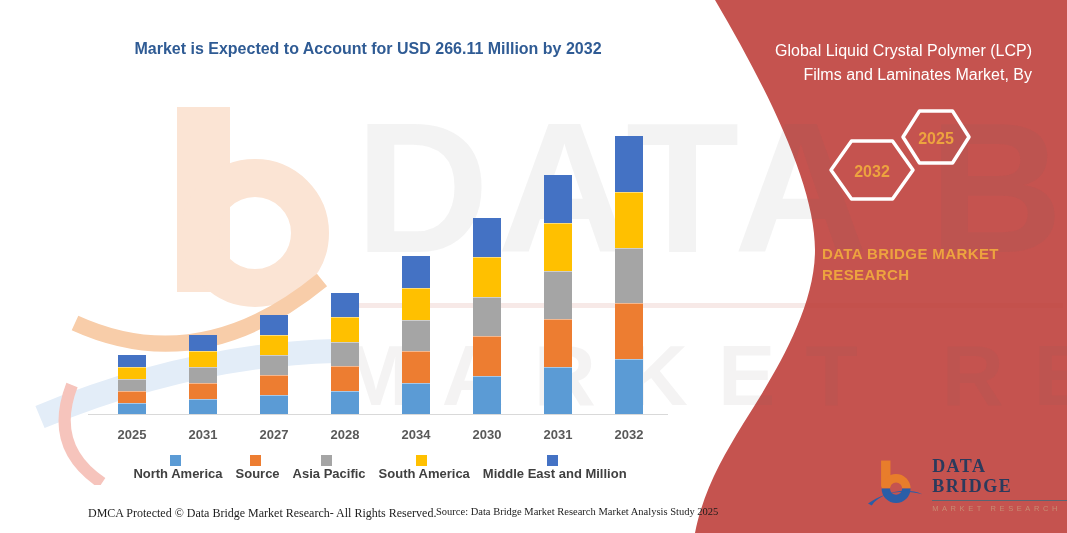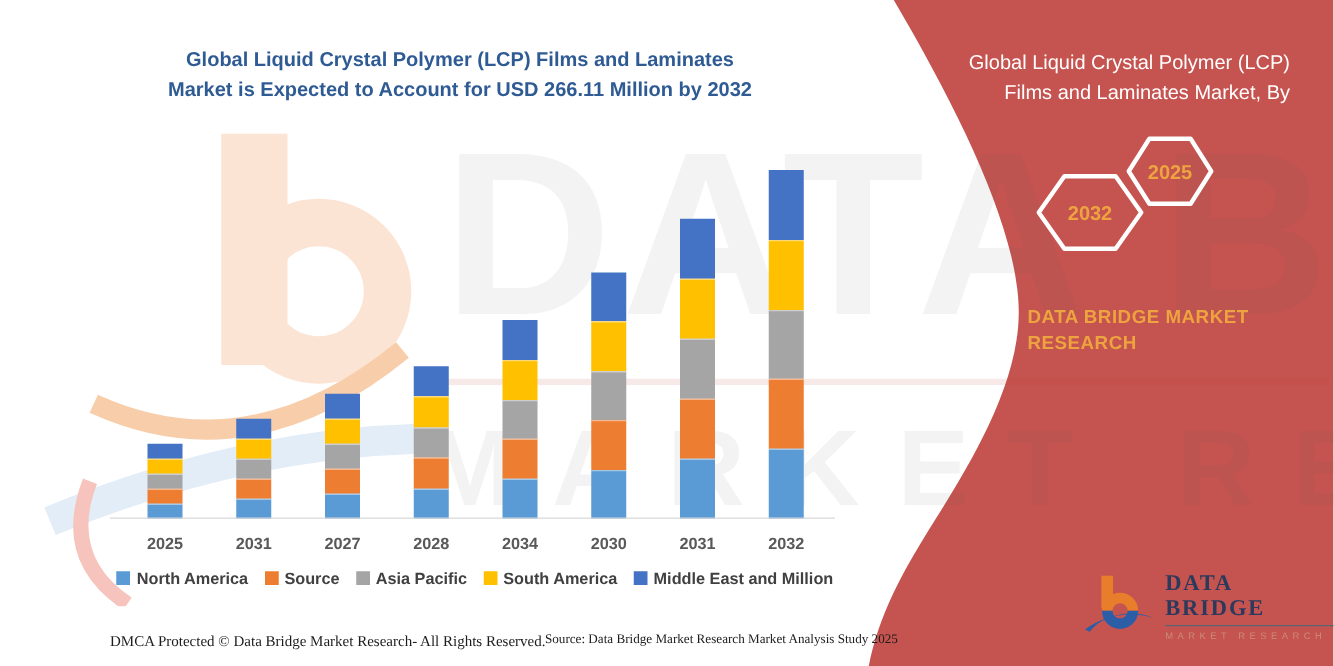--- a/index.html
+++ b/index.html
@@ -39,21 +39,21 @@
                line-height:24px;z-index:3;color:#2F5B94;}
   .plot{left:0;top:0;width:1067px;height:533px;z-index:3;pointer-events:none;}
   .axis-line{left:88px;top:414px;width:580px;height:1px;background:#D9D9D9;z-index:3;}
   .bar{position:absolute;width:28px;display:flex;flex-direction:column-reverse;bottom:118px;}
   .seg{width:100%;box-sizing:border-box;border-top:1px solid rgba(255,255,255,0.45);}
   .seg:last-child{border-top:none;}
   .xlabel{position:absolute;top:427px;width:72px;text-align:center;font-size:13px;font-weight:bold;
           color:#595959;}
   .legend{left:90px;top:455px;width:580px;display:flex;justify-content:center;align-items:center;
           gap:13px;z-index:3;}
-  .lg-item{display:flex;align-items:center;}
+  .lg-item{display:flex;align-items:center;flex-direction:column;}
   .lg-sq{width:11px;height:11px;margin-right:5px;flex:0 0 auto;}
   .lg-label{font-size:13px;font-weight:bold;color:#404040;white-space:nowrap;}
 
   
   .footer-dmca{left:88px;top:506px;font-family:"Liberation Serif",serif;font-size:12px;color:#1c1c1c;z-index:3;}
   .footer-source{left:400px;top:506px;font-family:"Liberation Serif",serif;font-size:10.5px;color:#1c1c1c;z-index:3;margin-left:36px;}
 </style>
 </head>
 <body>
 
@@ -69,21 +69,20 @@
 
   <div class="abs wm-text">DATA BRIDGE</div>
   <div class="abs wm-underline"></div>
   <div class="abs wm-sub">MARKET RESEARCH</div>
 
   <svg class="abs red-panel" width="400" height="533" viewBox="0 0 400 533">
     <path id="red-shape" d="M48,0 L400,0 L400,533 L28,533 C36,492 55,458 76,424 C103,381 148,312 148,250 C148,186 102,92 48,0 Z" fill="#C5534F"></path>
   </svg>
 
   <div class="abs chart-title" style="color: rgb(47, 91, 148);">
-    <div>Global Liquid Crystal Polymer (LCP) Films and Laminates</div>
     <div>Market is Expected to Account for USD 266.11 Million by 2032</div>
   </div>
 
   <div class="abs plot" id="plot">
       <div class="bar" style="left: 118px;">
         <div class="seg" style="height: 12px; background: rgb(91, 155, 213);"></div>
         <div class="seg" style="height: 12px; background: rgb(237, 125, 49);"></div>
         <div class="seg" style="height: 12px; background: rgb(165, 165, 165);"></div>
         <div class="seg" style="height: 12px; background: rgb(255, 192, 0);"></div>
         <div class="seg" style="height: 12px; background: rgb(68, 114, 196);"></div>

